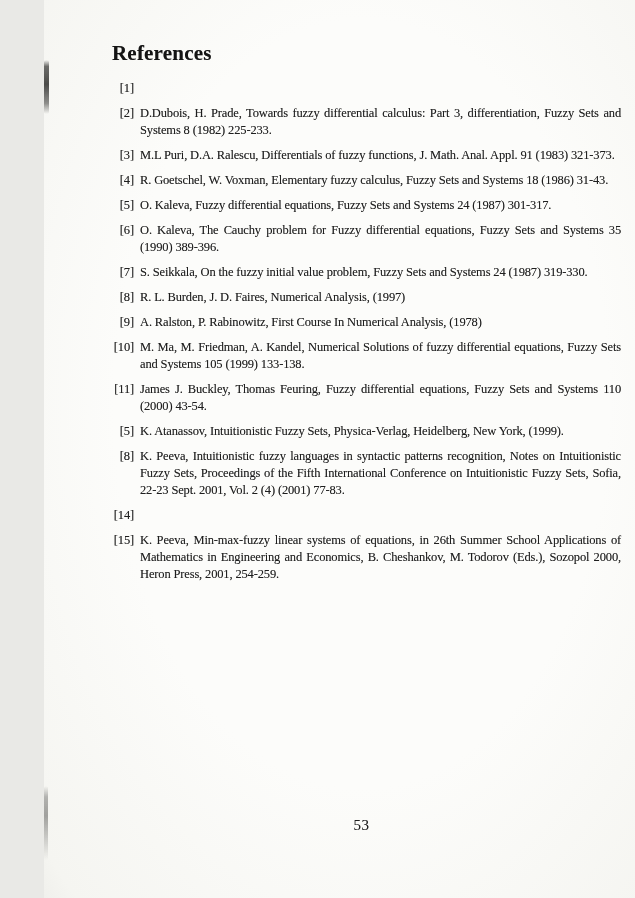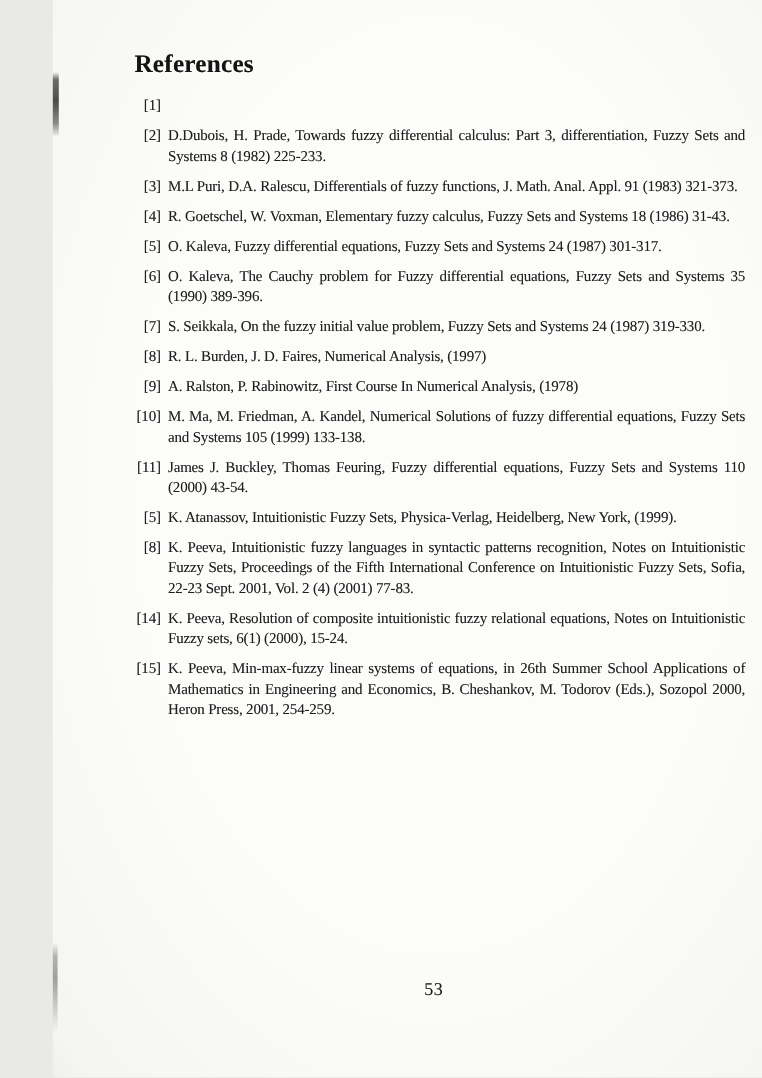--- a/index.html
+++ b/index.html
@@ -164,21 +164,20 @@
     <span class="ref-text">K. Atanassov, Intuitionistic Fuzzy Sets, Physica-Verlag, Heidelberg, New York, (1999).</span>
   </li>
 
   <li class="ref">
     <span class="ref-label">[8]</span>
     <span class="ref-text">K. Peeva, Intuitionistic fuzzy languages in syntactic patterns recognition, Notes on Intuitionistic Fuzzy Sets, Proceedings of the Fifth International Conference on Intuitionistic Fuzzy Sets, Sofia, 22-23 Sept. 2001, Vol. 2 (4) (2001) 77-83.</span>
   </li>
 
   <li class="ref">
     <span class="ref-label">[14]</span>
-    <span class="ref-text">K. Peeva, Resolution of composite intuitionistic fuzzy relational equations, Notes on Intuitionistic Fuzzy sets, 6(1) (2000), 15-24.</span>
   </li>
 
   <li class="ref">
     <span class="ref-label">[15]</span>
     <span class="ref-text">K. Peeva, Min-max-fuzzy linear systems of equations, in 26th Summer School Applications of Mathematics in Engineering and Economics, B. Cheshankov, M. Todorov (Eds.), Sozopol 2000, Heron Press, 2001, 254-259.</span>
   </li>
 </ol>
 
   <div class="pageno">53</div>
 </div>

